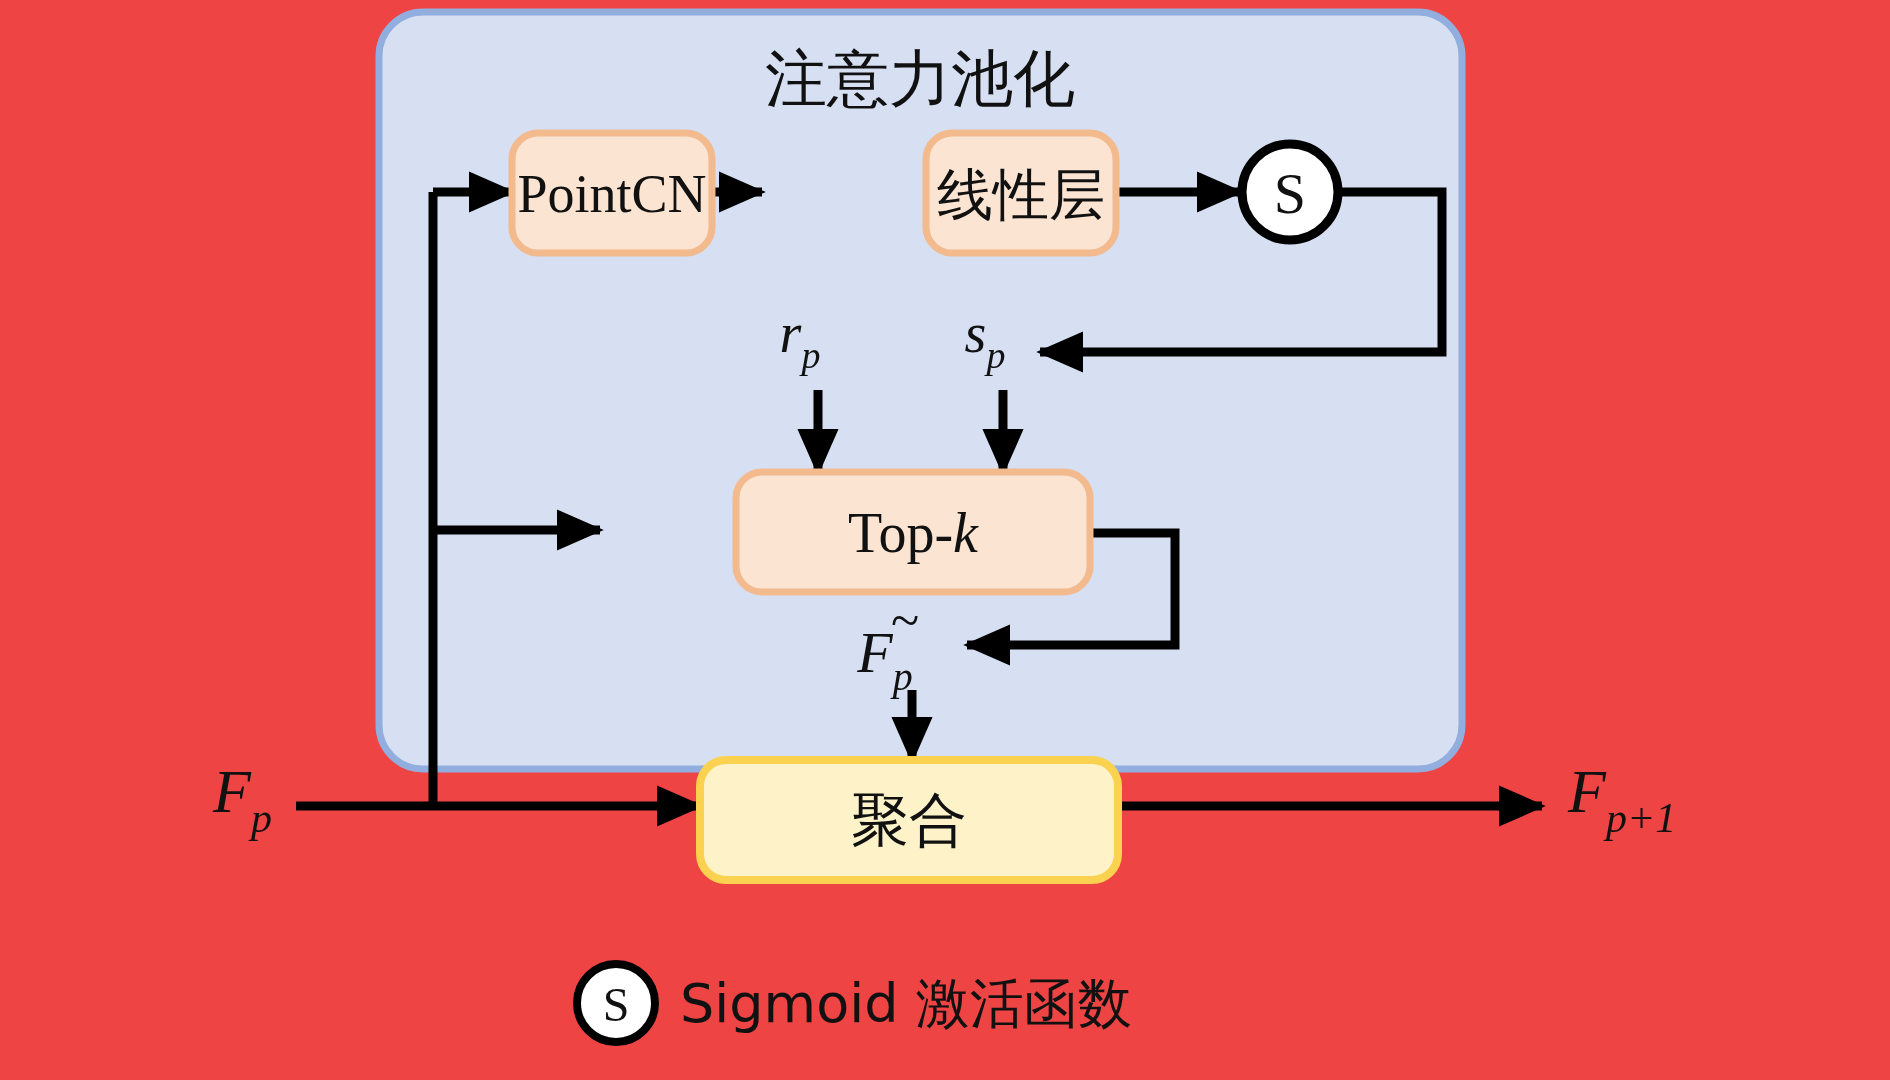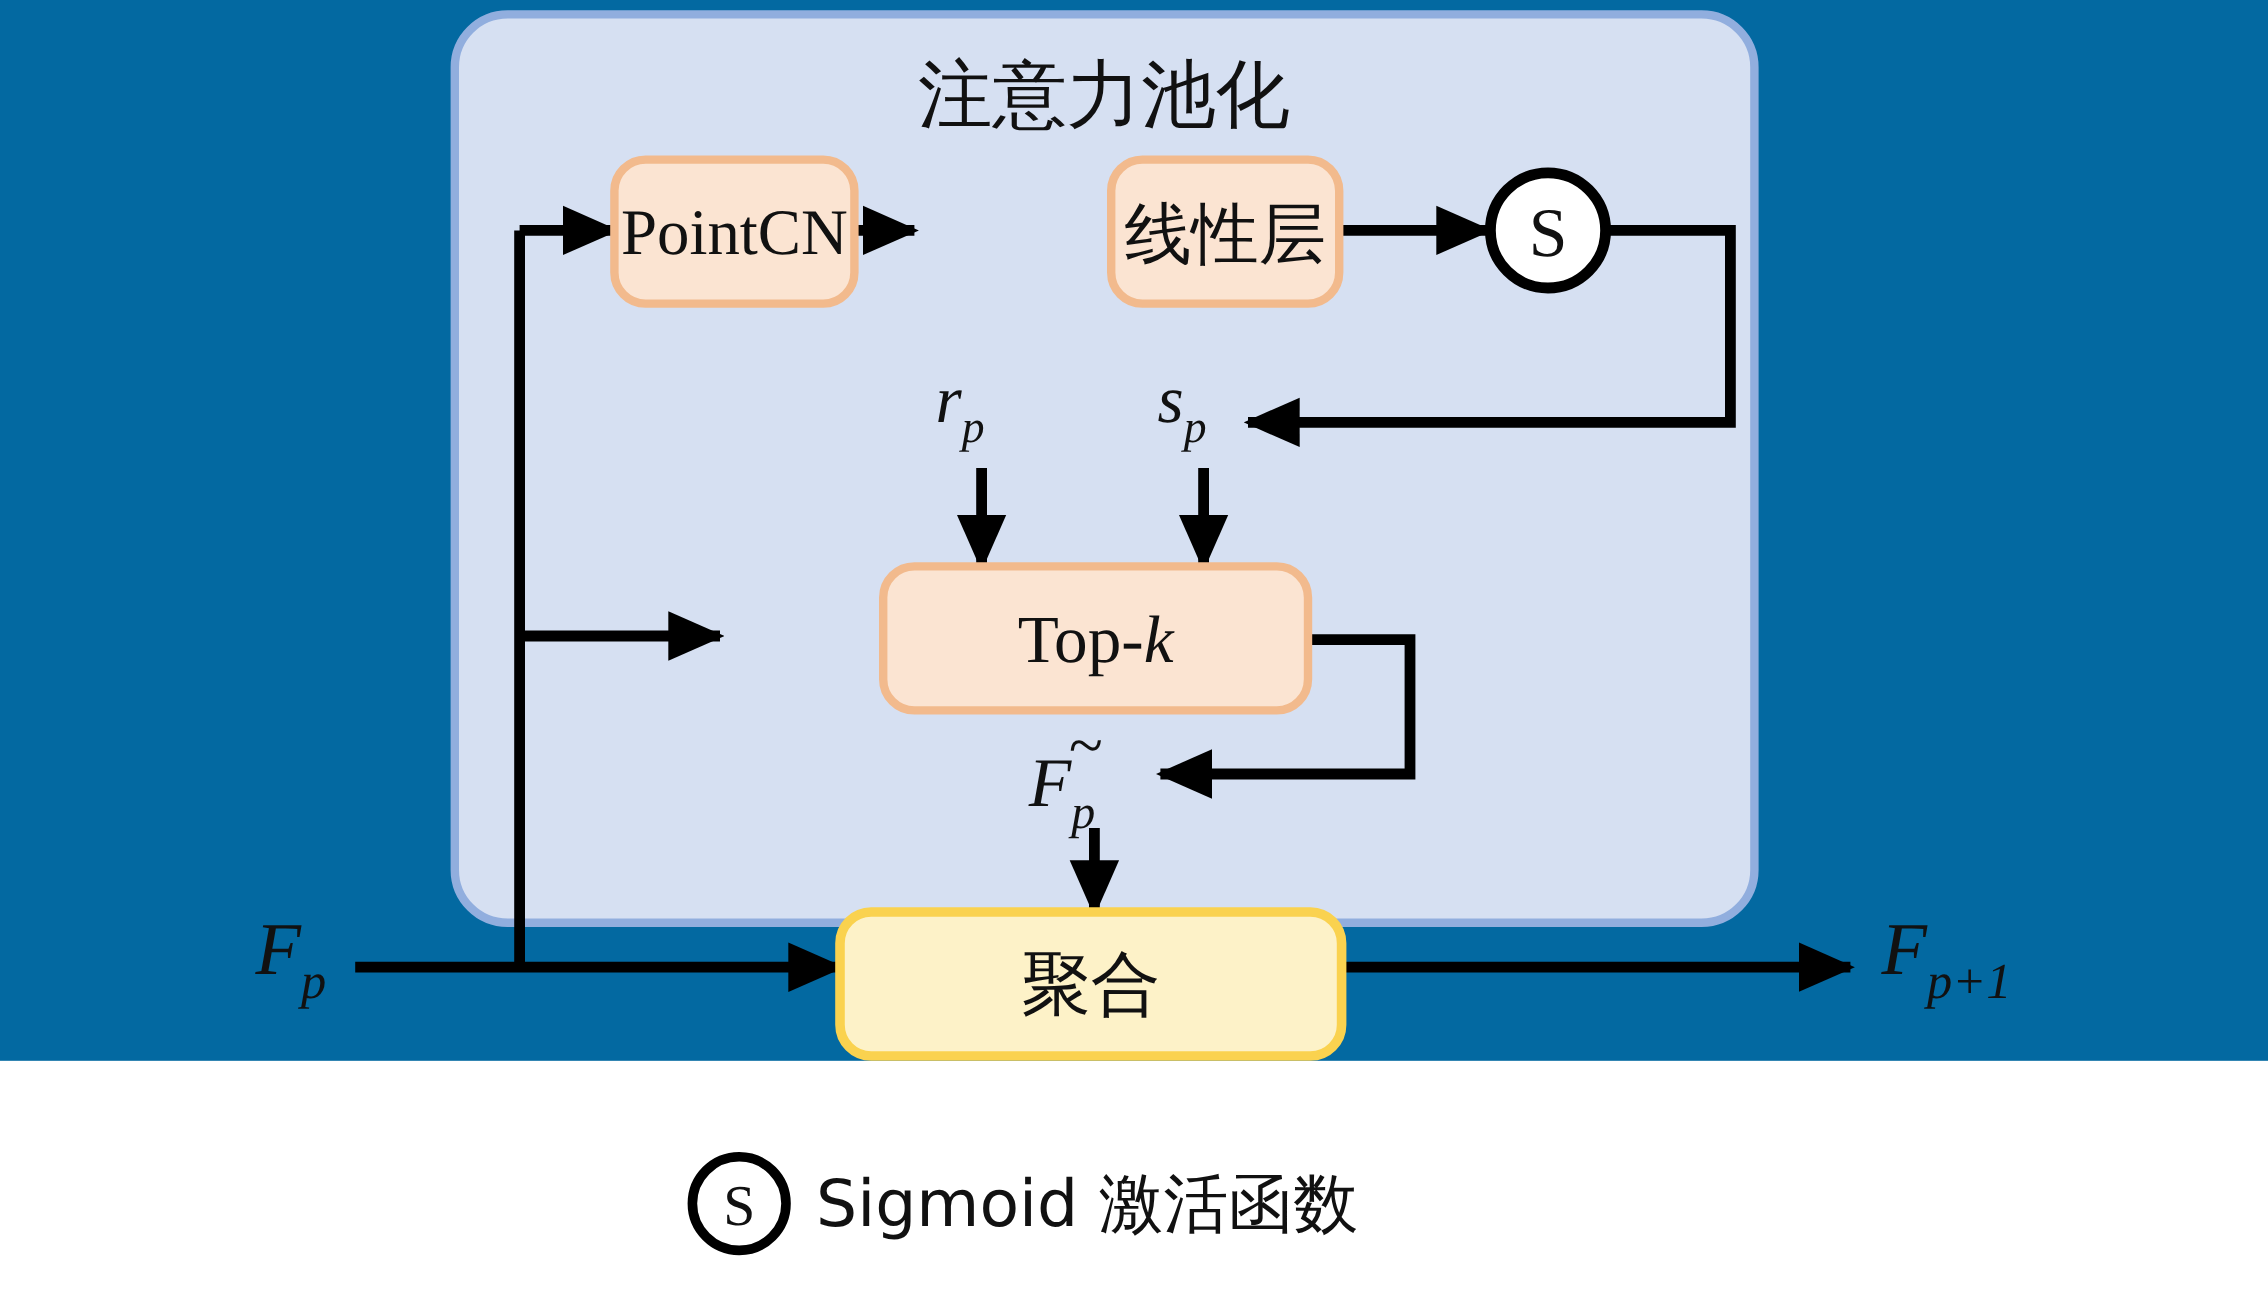--- a/index.html
+++ b/index.html
@@ -9,22 +9,22 @@
   }
   body {
     width: 1890px;
     height: 1080px;
     font-family: "Liberation Serif", "DejaVu Serif", serif;
     overflow: hidden;
   }
   #stage {
     position: relative;
     width: 1890px;
-    height: 884px;
-    background: #0369a1;
+    height: 1080px;
+    background: #ef4444;
   }
   svg#diagram {
     position: absolute;
     left: 0; top: 0;
     width: 1890px;
     height: 1080px;
     display: block;
   }
   .cjk {
     font-family: "DejaVu Sans", "Liberation Sans", sans-serif;

